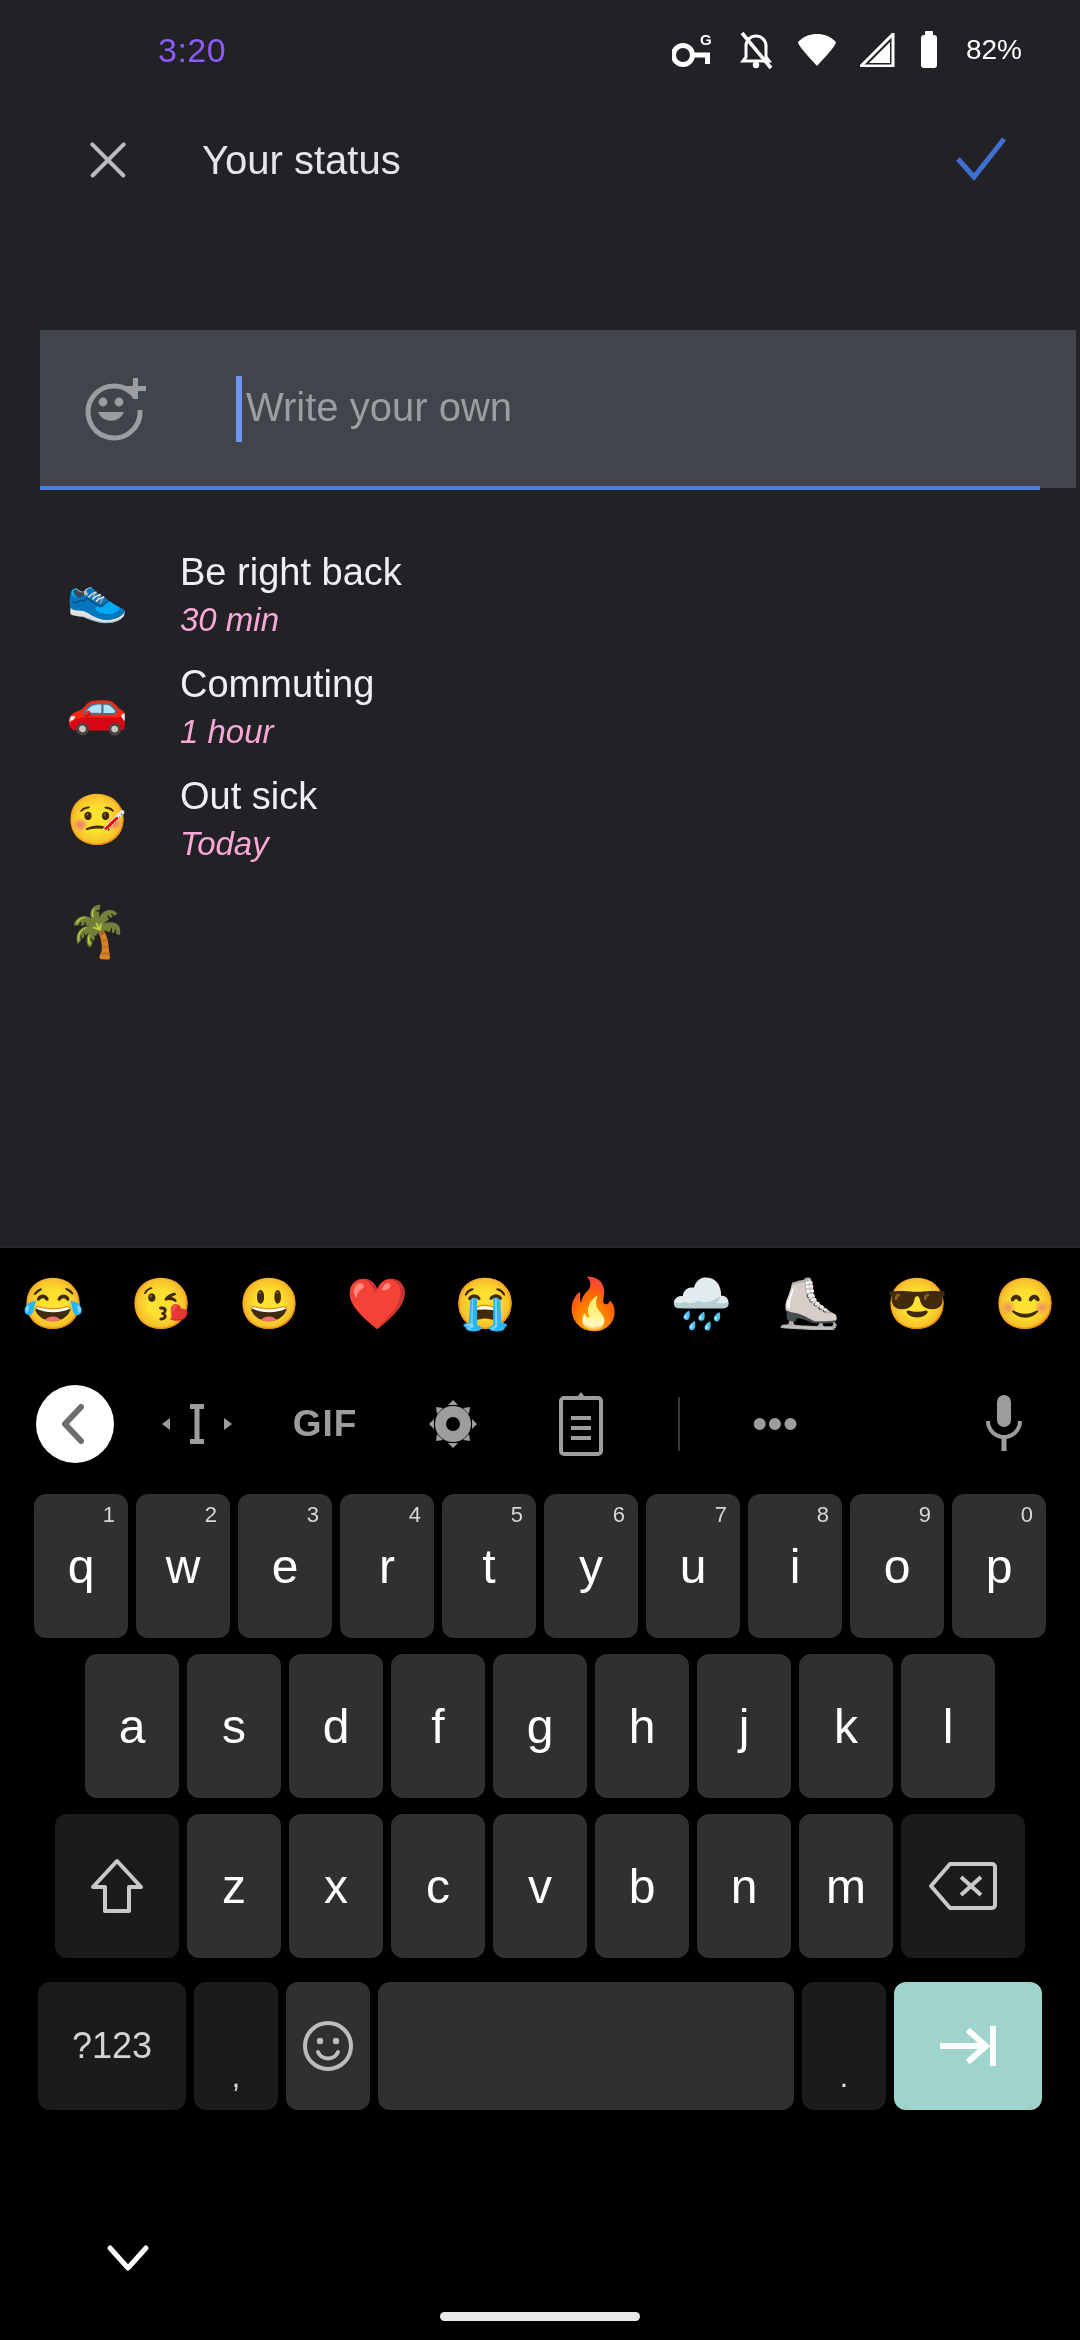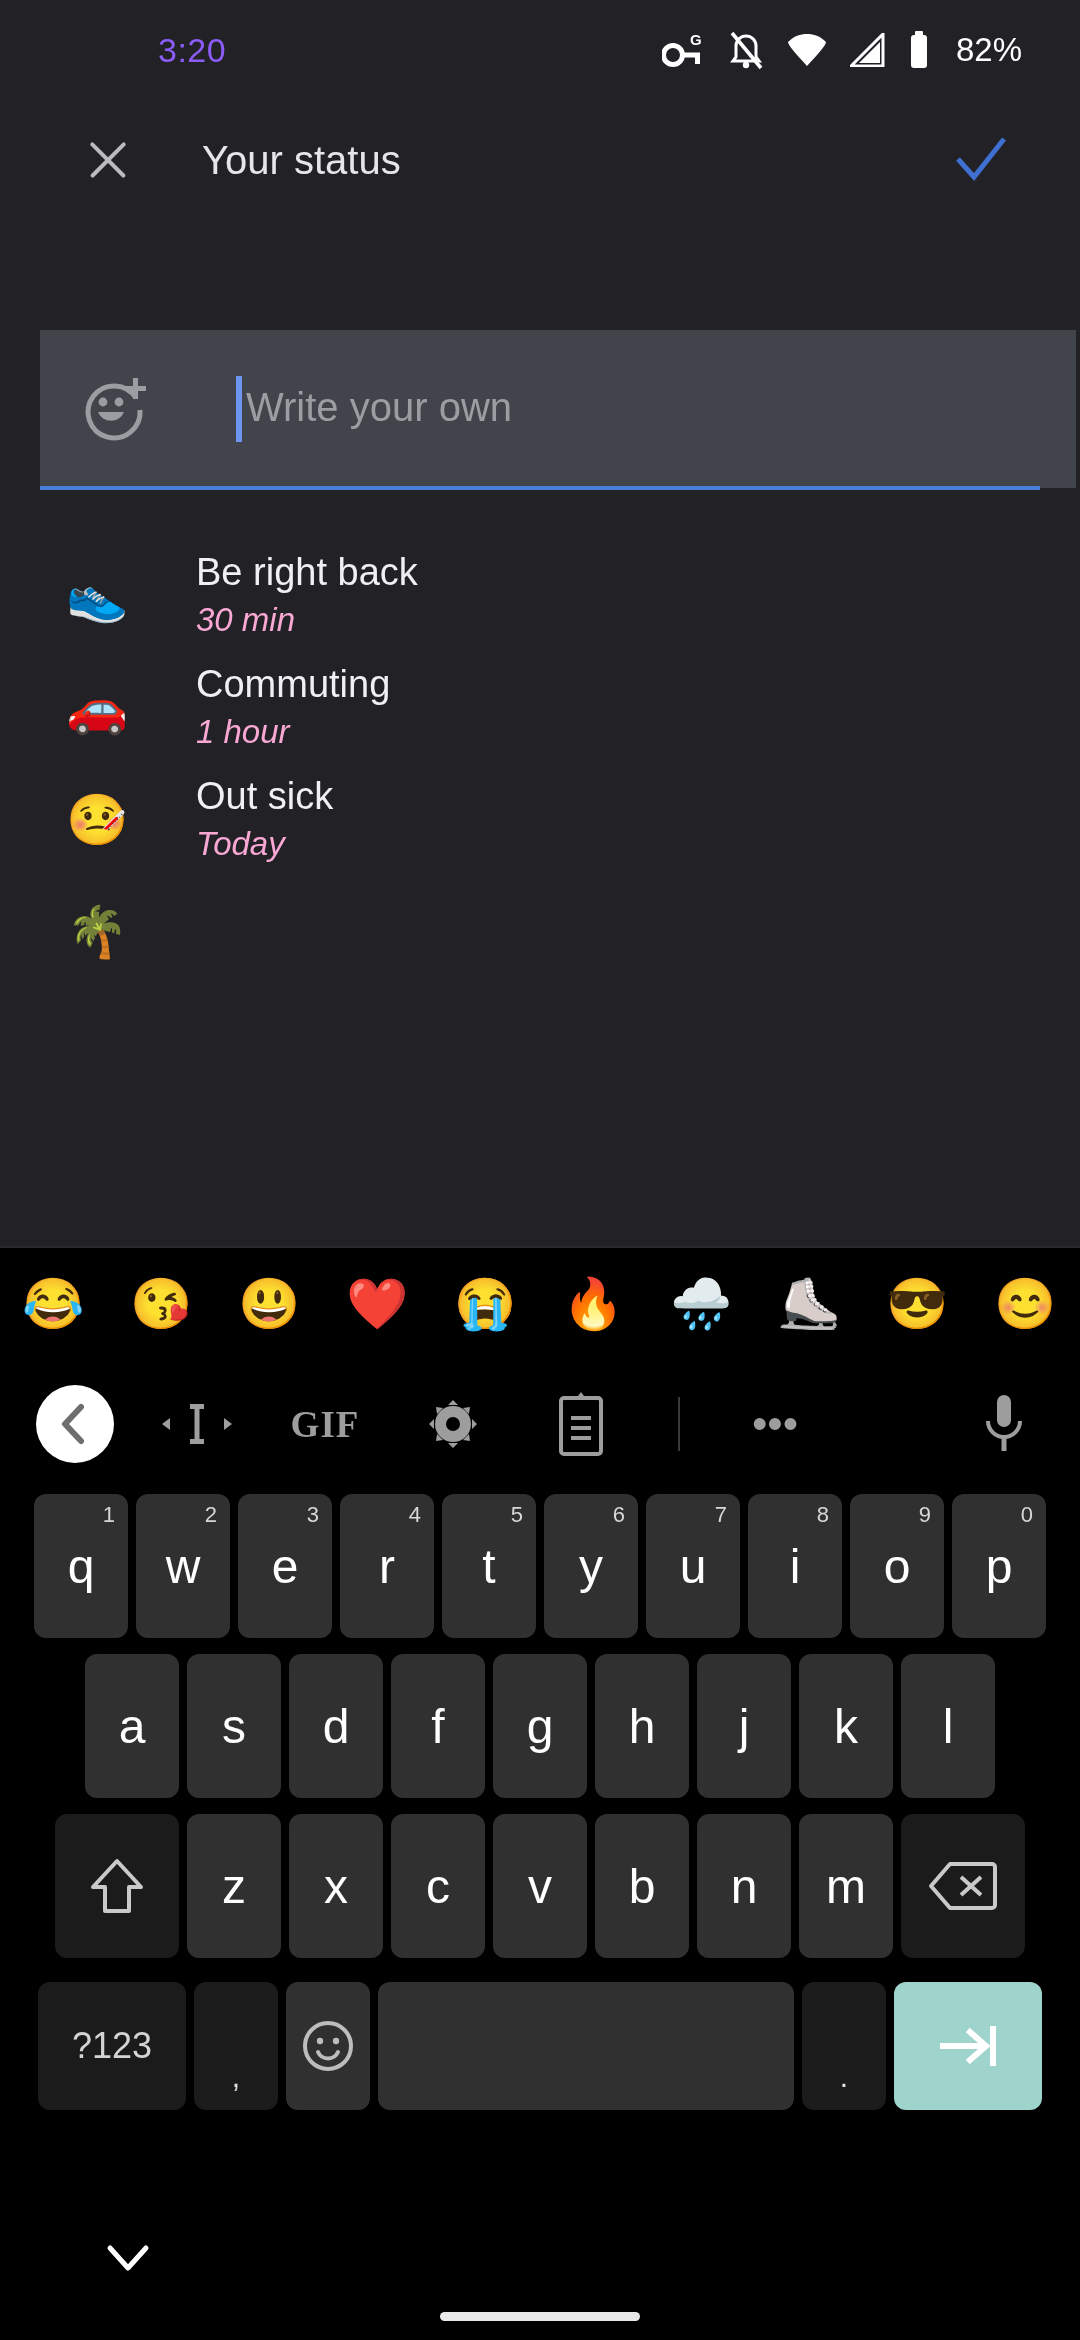--- a/index.html
+++ b/index.html
@@ -22,21 +22,21 @@
     position:absolute; left:0; top:0; width:1080px; height:100px;
     display:flex; align-items:center; justify-content:space-between;
     padding:0 40px 0 0;
   }
   .sb-time{
     color:#8b5cf6; font-size:34px; letter-spacing:.5px;
     margin-left:158px; font-weight:400;
   }
   .sb-icons{ display:flex; align-items:center; gap:22px; margin-right:18px; }
   .sb-ico{ display:block; }
-  .sb-batt-pct{ color:#fff; font-size:33px; margin-left:4px; }
+  .sb-batt-pct{ color:#fff; font-size:28px; margin-left:4px; }
 
   
   .toolbar{
     position:absolute; left:0; top:100px; width:1080px; height:120px;
     display:flex; align-items:center;
   }
   .tb-close{ width:60px; height:60px; margin-left:78px; position:relative; cursor:pointer;}
   .tb-close::before,.tb-close::after{
     content:""; position:absolute; left:6px; top:28px; width:48px; height:3.5px;
     background:#b9bbbe; border-radius:2px;
@@ -72,21 +72,21 @@
   }
 
   
   .list{ position:absolute; left:0; top:540px; width:1080px; }
   .row{
     display:flex; align-items:center; height:112px; padding-left:60px; cursor:pointer;
   }
   .row-emoji{
     width:76px; font-size:50px; line-height:1; text-align:center; flex:0 0 76px;
   }
-  .row-txt{ margin-left:60px; }
+  .row-txt{ margin-left:44px; }
   .row-title{ color:#f0f0f2; font-size:38px; line-height:44px; }
   .row-sub{ color:#f9a8d4; font-size:33px; line-height:44px; margin-top:4px;font-style:italic; }
 
   
   .kb{
     position:absolute; left:0; top:1246px; width:1080px; height:1094px;
     background:#000000;
   }
   .kb-toprule{ position:absolute; left:0; top:0; width:1080px; height:2px; background:#2a2a2a; }
 
@@ -105,21 +105,21 @@
     display:flex; align-items:center;
   }
   .kt{ display:flex; align-items:center; justify-content:center; cursor:pointer; }
   .kt-back{
     width:78px; height:78px; border-radius:50%; background:#ffffff;
     margin-left:36px;
   }
   .kt-ico{ width:90px; height:78px; margin-left:38px; }
   .kt-gif{
     color:#9d9d9d; font-weight:bold; font-size:37px; letter-spacing:1px;
-    font-family:Liberation Serif, serif;
+    font-family:Liberation Sans, sans-serif;
   }
   .kt-sep{ width:2px; height:54px; background:#3a3a3a; margin-left:52px; }
   .kt-dots{ margin-left:50px; width:90px; }
   .kt-mic{ margin-left:auto; margin-right:36px; width:80px; }
 
   
   .kb-rows{ position:absolute; left:0; top:248px; width:1080px; }
   .krow{ display:flex; justify-content:center; align-items:stretch; height:144px; margin-bottom:16px; }
   .key{
     background:#303030; border-radius:12px;

